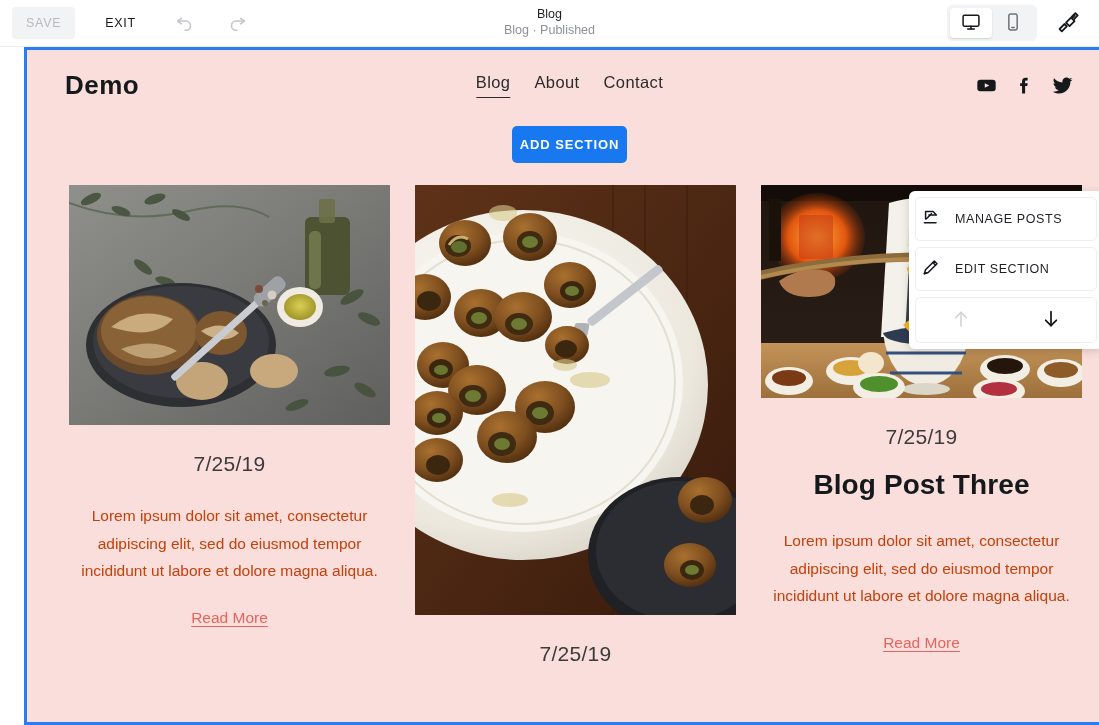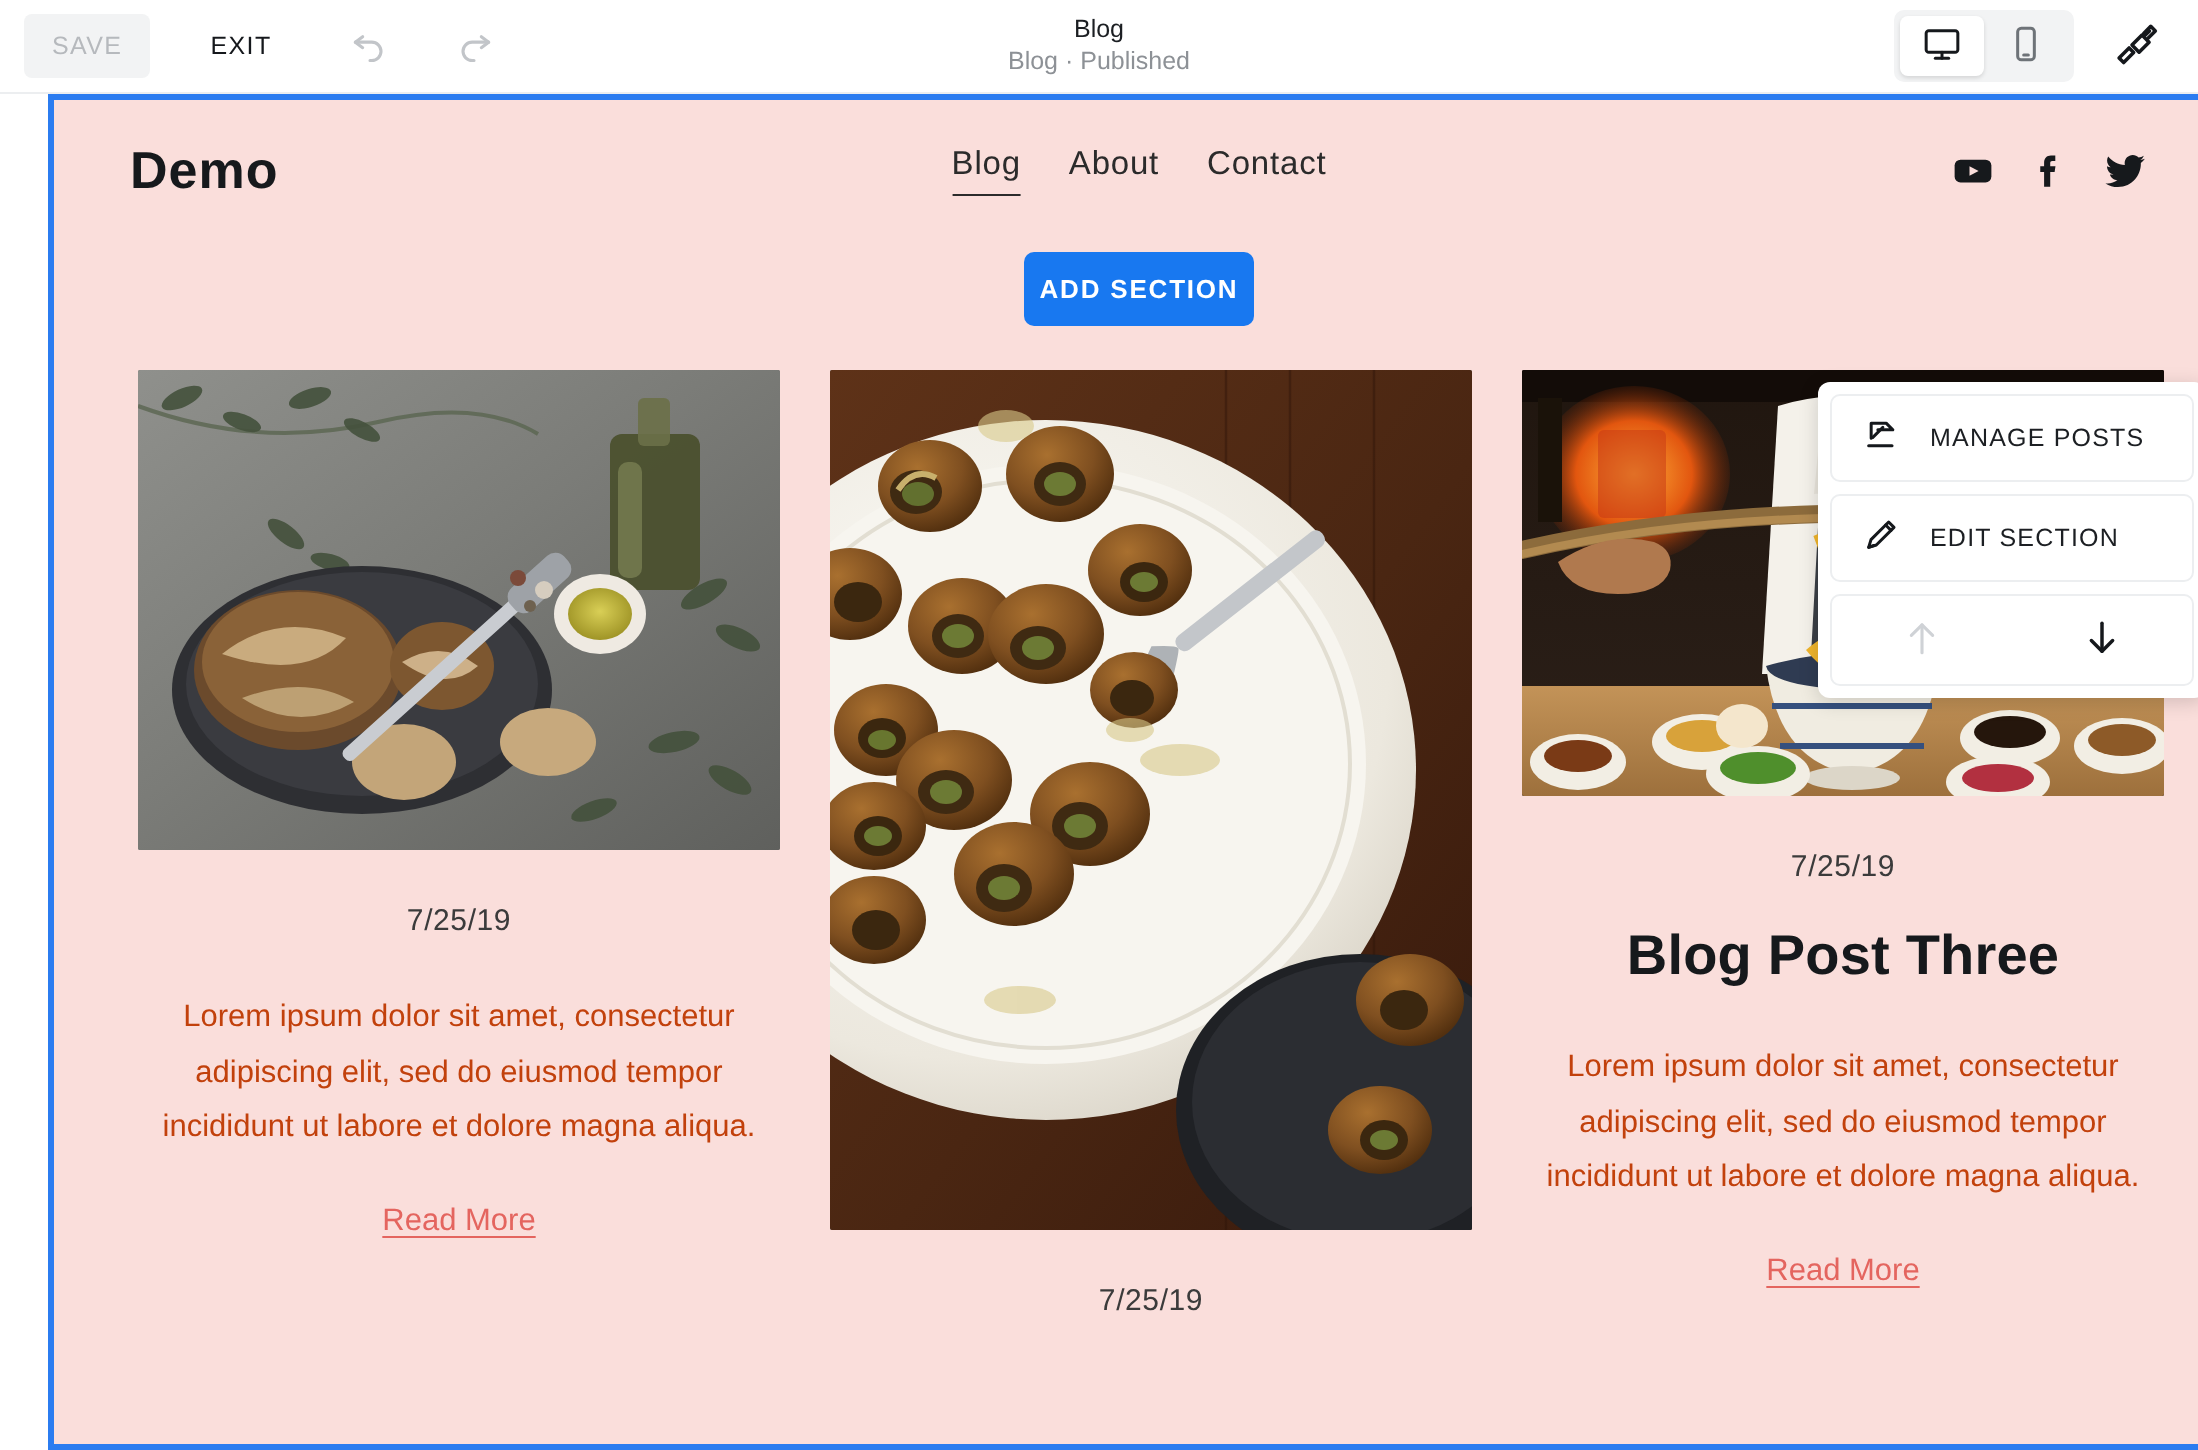--- a/index.html
+++ b/index.html
@@ -137,21 +137,21 @@
   }
   .post-card { width: 321px; }
   .post-img {
     width: 321px; border-radius: 1px; overflow: hidden;
     position: relative; background: #6a6a6a;
   }
   .post-img.h1 { height: 240px; }
   .post-img.h2 { height: 430px; }
   .post-img.h3 { height: 213px; }
   .post-date {
-    text-align: center; font-size: 15px; color: #3b3b3b;
+    text-align: center; font-size: 21px; color: #3b3b3b;
     margin-top: 27px; letter-spacing: .3px;
   }
   .post-title {
     text-align: center; font-size: 28px; font-weight: 700;
     color: #16191c; margin-top: 20px; letter-spacing: .1px;
   }
   .post-body {
     text-align: center; font-size: 15.5px; color: #c2410c;
     line-height: 1.78; margin-top: 26px; padding: 0 10px;
   }
@@ -164,21 +164,21 @@
   
   .ctx-menu {
     position: absolute; left: 882px; top: 141px;
     width: 194px; background: #ffffff;
     border-radius: 6px; padding: 6px;
     box-shadow: 0 2px 10px rgba(0,0,0,.16);
     z-index: 30;
   }
   .ctx-item {
     display: flex; align-items: center; gap: 14px;
-    height: 44px; padding: 0 15px;
+    height: 44px; padding: 0 5px;
     border: 1px solid #eceef0; border-radius: 5px;
     background: #ffffff; cursor: pointer; margin-bottom: 6px;
     font-family: "Liberation Sans", sans-serif;
   }
   .ctx-item span.lbl {
     font-size: 12.5px; letter-spacing: .6px; color: #1c1f23;
   }
   .ctx-arrows {
     display: flex; border: 1px solid #eceef0; border-radius: 5px;
     height: 46px; margin-bottom: 0; background: #ffffff;

